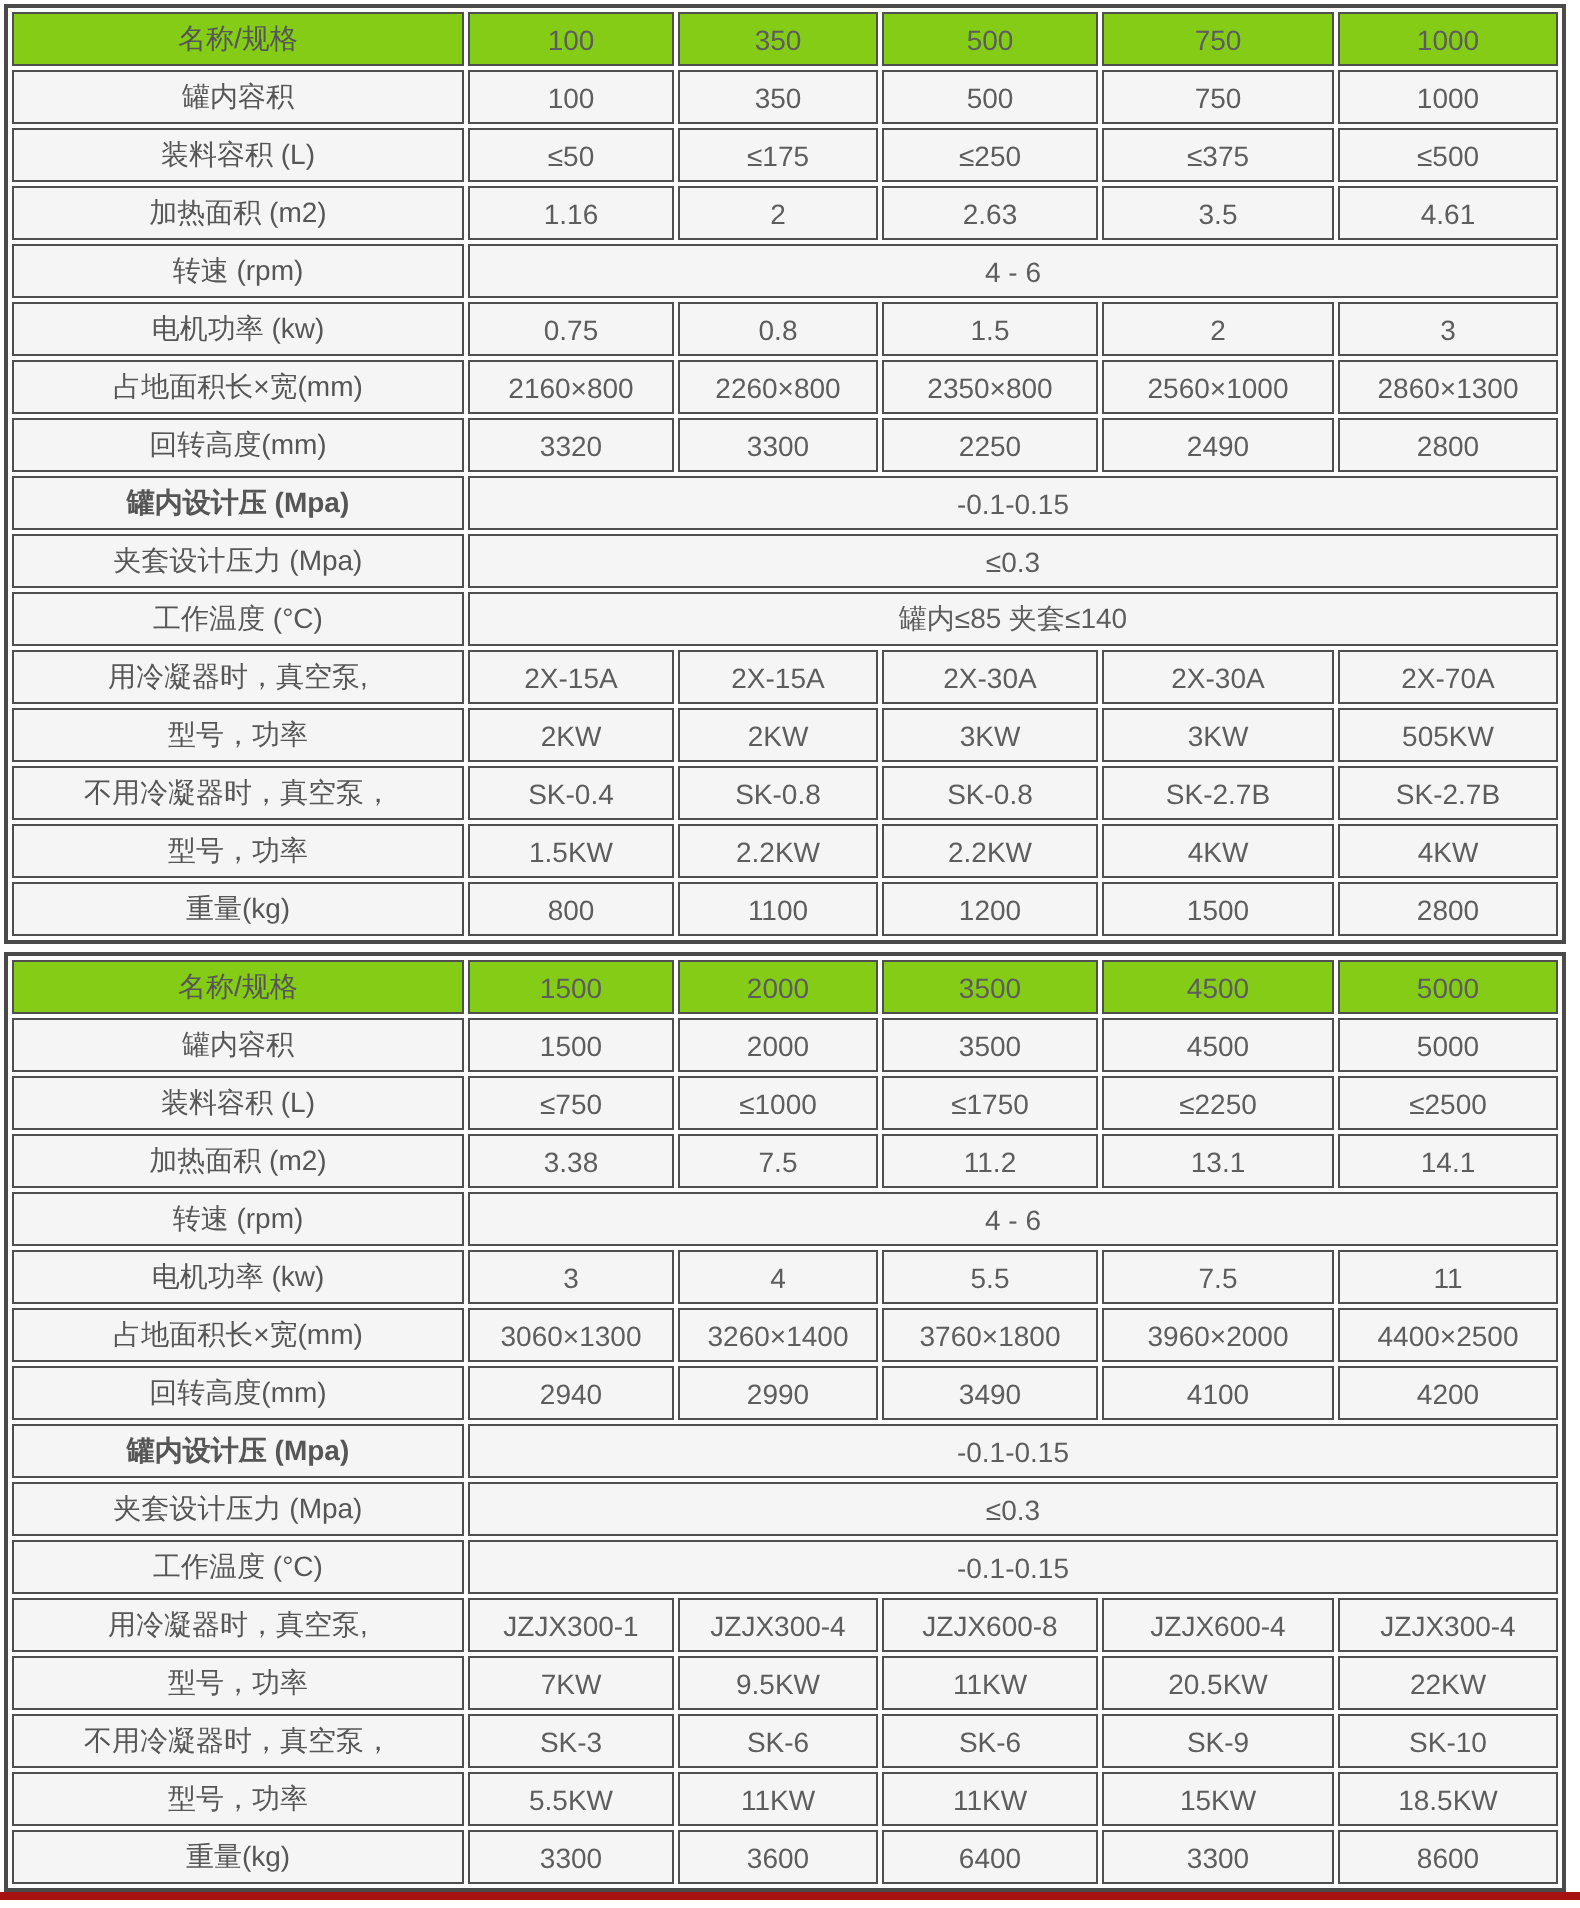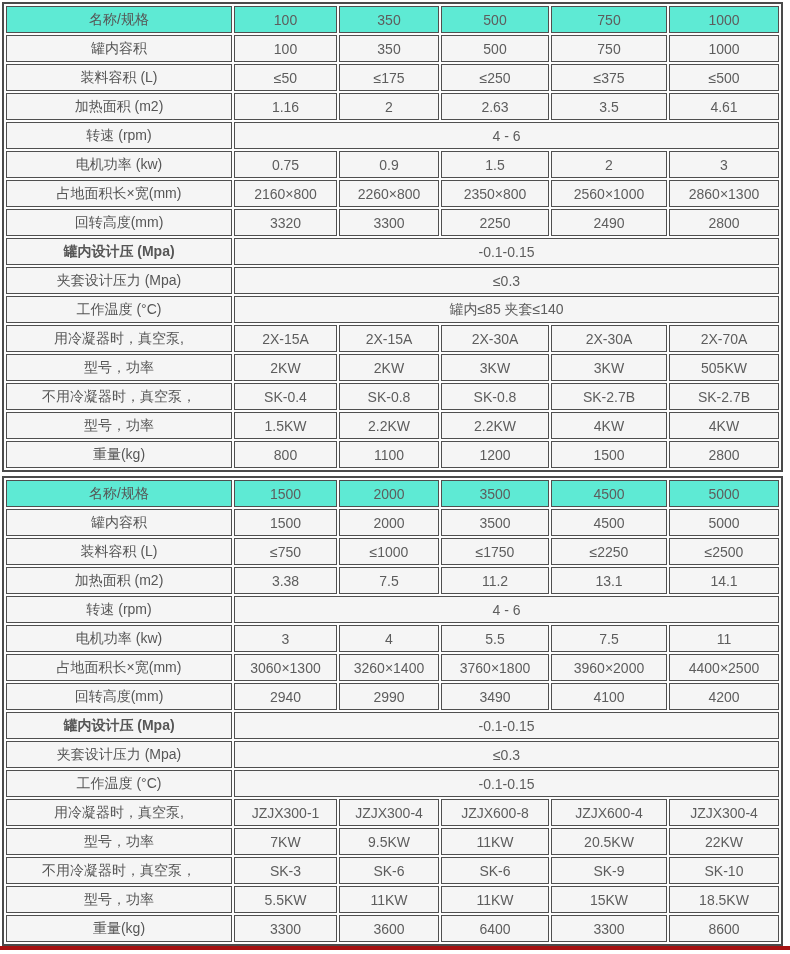--- a/index.html
+++ b/index.html
@@ -36,21 +36,21 @@
     background: #f5f5f5;
     text-align: center;
     vertical-align: middle;
     font-size: 14px;
     color: #5d5d5d;
     padding: 0 2px;
     overflow: hidden;
     white-space: nowrap;
   }
   table.spec-table tr.header-row td {
-    background: #5eead4;
+    background: #84cc16;
   }
   table.spec-table td.label-cell {
     color: #565656;
   }
   table.spec-table td.bold {
     font-weight: bold;
   }
   .red-bar {
     width: 790px;
     height: 4px;
@@ -105,21 +105,21 @@
           <td>3.5</td>
           <td>4.61</td>
         </tr>
         <tr>
           <td class="label-cell">转速 (rpm)</td>
           <td colspan="5">4 - 6</td>
         </tr>
         <tr>
           <td class="label-cell">电机功率 (kw)</td>
           <td>0.75</td>
-          <td>0.9</td>
+          <td>0.8</td>
           <td>1.5</td>
           <td>2</td>
           <td>3</td>
         </tr>
         <tr>
           <td class="label-cell">占地面积长×宽(mm)</td>
           <td>2160×800</td>
           <td>2260×800</td>
           <td>2350×800</td>
           <td>2560×1000</td>

